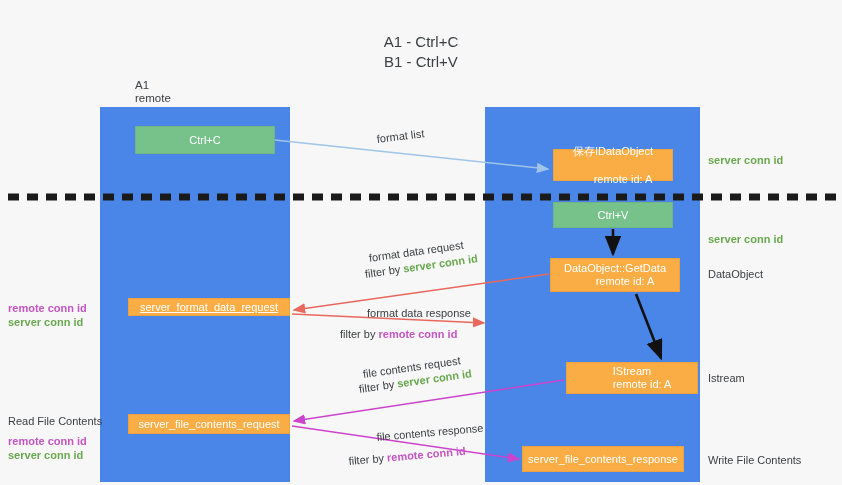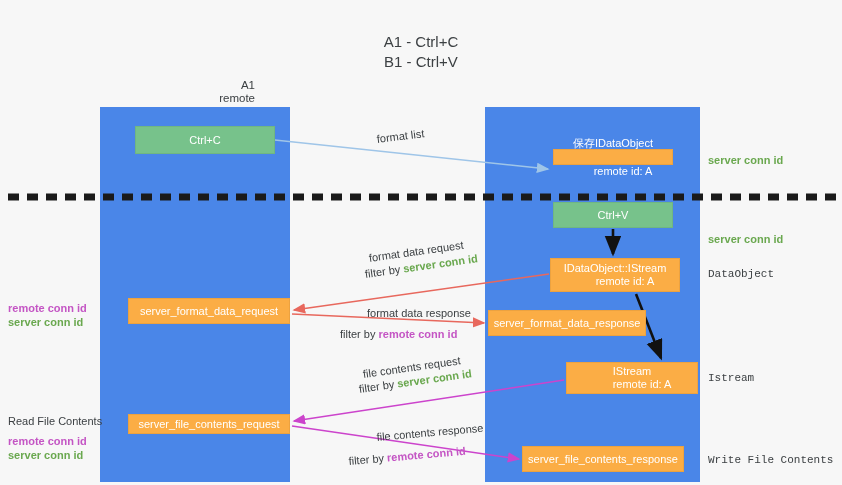--- a/index.html
+++ b/index.html
@@ -11,54 +11,54 @@
     -webkit-font-smoothing:antialiased;
   }
   #stage{position:absolute;left:0;top:11px;width:842px;height:485px;margin-top:11px;}
 
   
   .lane{position:absolute;background:#4a86e8;}
   .lane-a{left:100px;top:85px;width:190px;height:375px;}
   .lane-b{left:485px;top:85px;width:215px;height:375px;}
 
   
-  .lane-head{position:absolute;text-align:right;color:#3c4043;font-size:11.5px;line-height:13px;}
+  .lane-head{position:absolute;text-align:left;color:#3c4043;font-size:11.5px;line-height:13px;}
   .lane-head .h1{display:block;}
   .lane-head .h2{display:block;}
   .head-a{left:135px;top:57px;width:120px;}
   .head-b{left:535px;top:57px;width:130px;}
 
   
   #title{position:absolute;left:0;top:10px;width:842px;text-align:center;
          color:#3c4043;font-size:15px;line-height:20px;}
   #title span{display:block;}
 
   
   .box{position:absolute;box-sizing:border-box;display:flex;flex-direction:column;
        align-items:center;justify-content:center;color:#ffffff;font-size:11px;
        line-height:13px;text-align:center;border:1px solid rgba(0,0,0,.06);}
   .box.green{background:#77c28b;}
   .box.orange{background:#fbad45;}
   .box .l1{display:block;}
   .box .l2{display:block;padding-left:20px;}
 
   .b-ctrlc{left:135px;top:104px;width:140px;height:28px;}
-  .b-idataobject{left:553px;top:127px;width:120px;height:16px;gap:15px;}
+  .b-idataobject{left:553px;top:127px;width:120px;height:32px;gap:15px;}
   .b-ctrlv{left:553px;top:180px;width:120px;height:26px;}
   .b-getdata{left:550px;top:236px;width:130px;height:34px;}
-  .b-fdreq{left:128px;top:276px;width:162px;height:26px;}
+  .b-fdreq{left:128px;top:276px;width:162px;height:18px;text-decoration:underline;}
   .b-fdresp{left:488px;top:288px;width:158px;height:26px;}
   .b-istream{left:566px;top:340px;width:132px;height:32px;}
   .b-fcreq{left:128px;top:392px;width:162px;height:20px;text-align:right;}
   .b-fcresp{left:522px;top:424px;width:162px;height:26px;text-align:right;}
 
   
   .ann{position:absolute;font-size:11px;line-height:14px;color:#3c4043;white-space:nowrap;}
   .ann.green{color:#6aa84f;font-weight:bold;}
-  .ann.plain{color:#3c4043;font-family:Liberation Mono, monospace;}
+  .ann.plain{color:#3c4043;}
 
   .a-srv1{left:708px;top:131px;}
   .a-srv2{left:708px;top:210px;}
   .a-dataobject{left:708px;top:245px;}
   .a-istream{left:708px;top:349px;}
   .a-writefile{left:708px;top:431px;}
 
   .a-left1{left:8px;top:279px;}
   .a-left1 .r{display:block;color:#c455c4;font-weight:bold;}
   .a-left1 .s{display:block;color:#6aa84f;font-weight:bold;}
@@ -143,31 +143,28 @@
   <div class="box orange b-idataobject">
     <span class="l1">保存IDataObject</span>
     <span class="l2">remote id: A</span>
   </div>
 
   <div class="box green b-ctrlv">
     <span class="l1">Ctrl+V</span>
   </div>
 
   <div class="box orange b-getdata">
-    <span class="l1">IDataObject::IStream</span>
+    <span class="l1">DataObject::GetData</span>
     <span class="l2">remote id: A</span>
   </div>
 
   <div class="box orange b-fdreq">
     <span class="l1">server_format_data_request</span>
   </div>
 
-  <div class="box orange b-fdresp">
-    <span class="l1">server_format_data_response</span>
-  </div>
 
   <div class="box orange b-istream">
     <span class="l1">IStream</span>
     <span class="l2">remote id: A</span>
   </div>
 
   <div class="box orange b-fcreq">
     <span class="l1">server_file_contents_request</span>
   </div>
 

